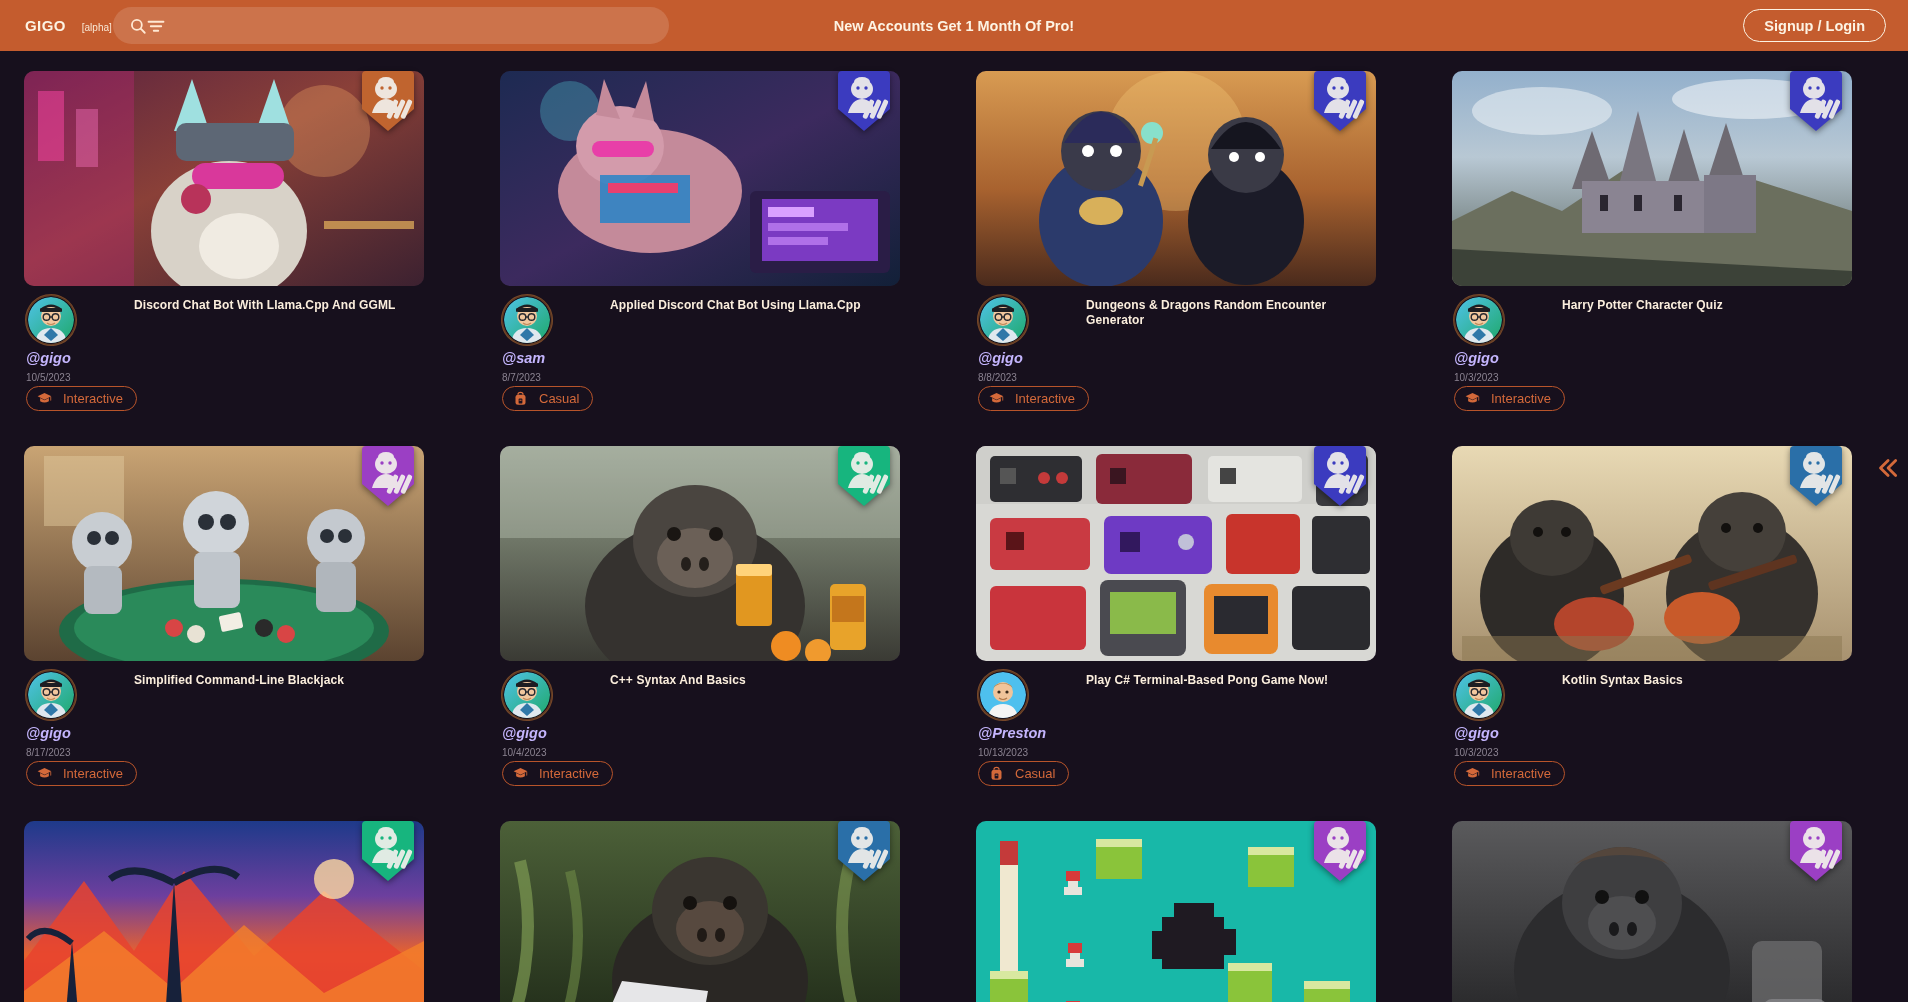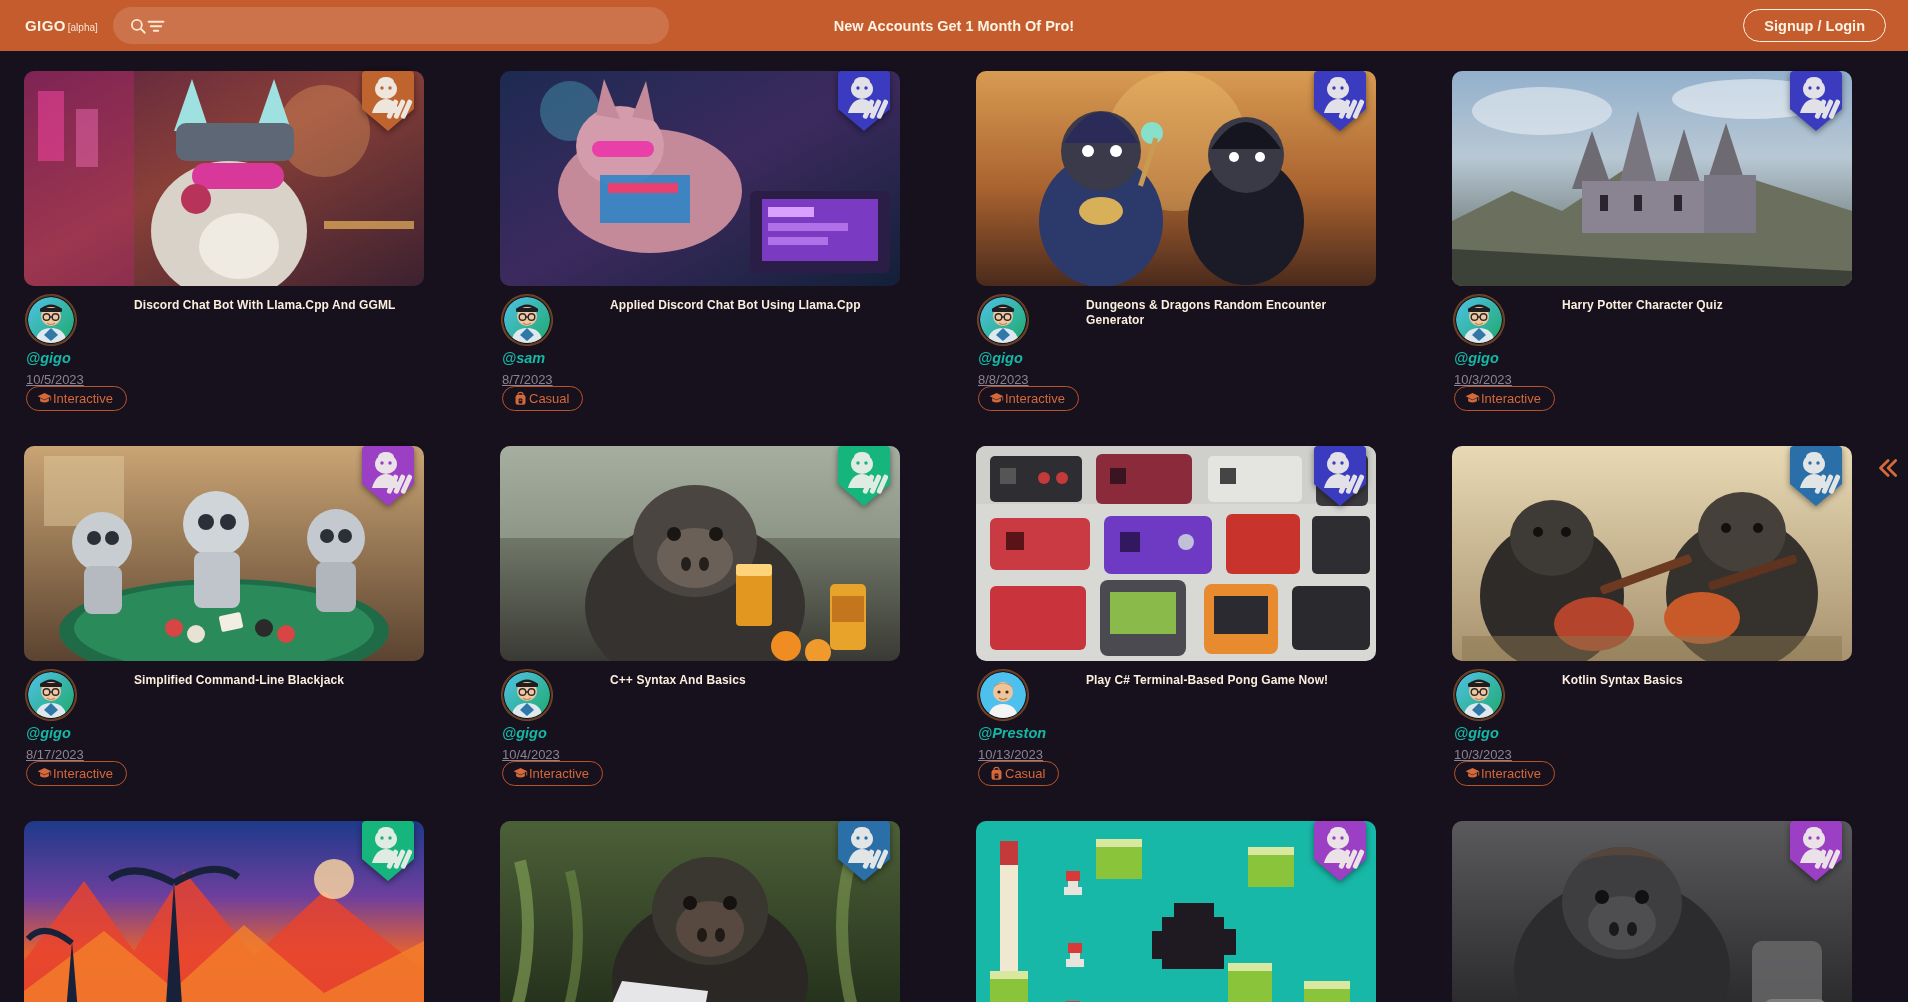--- a/index.html
+++ b/index.html
@@ -12,21 +12,21 @@
 
   
   .header {
     position: absolute; top: 0; left: 0;
     width: 1908px; height: 51px;
     background: #c45c2e;
     display: flex; align-items: center;
     z-index: 40;
   }
   .brand {
-    display: flex; align-items: baseline; gap: 2px;
+    display: flex; align-items: baseline; gap: 16px;
     margin-left: 25px; width: 100px;
   }
   .brand-name {
     color: #fdf3e3; font-size: 15px; font-weight: 700; letter-spacing: .4px;
   }
   .brand-tag { color: #fdf3e3; font-size: 10px; opacity: .92; }
 
   .searchbar {
     position: absolute; left: 113px; top: 7px;
     width: 556px; height: 37px;
@@ -107,37 +107,37 @@
   .avatar-ring2 {
     position: absolute; inset: -2px;
     border-radius: 50%;
     border: 1.5px solid #5d3a22;
     transform: rotate(20deg);
   }
   .avatar { position: absolute; inset: 0; border-radius: 50%; overflow: hidden; }
   .avatar svg { display: block; width: 100%; height: 100%; }
 
   .handle {
-    margin-top: 7px; color: #14b8a6;
+    margin-top: 7px; color: #c4b5fd;
     font-size: 14.5px; font-weight: 700; font-style: italic;
     white-space: nowrap;
   }
   .date {
-    margin-top: 6px; color: #8b8391; font-size: 13px; text-decoration: underline;
+    margin-top: 6px; color: #8b8391; font-size: 10px;
   }
 
   .title {
     position: absolute; left: 110px; top: 1px; right: 6px;
     color: #fbeedd; font-size: 12px; font-weight: 800;
     line-height: 1.22; letter-spacing: .1px;
   }
 
   .pill {
     position: absolute; left: 2px; top: 89px;
-    display: inline-flex; align-items: center; gap: 1px;
+    display: inline-flex; align-items: center; gap: 11px;
     height: 25px; padding: 0 13px 0 10px;
     border: 1px solid #b8542a; border-radius: 13px;
     color: #d4693a; font-size: 13px;
     white-space: nowrap;
   }
   .pill svg { display:block; width: 15px; height: 15px; }
 
   
   .collapse {
     position: absolute; right: 8px; top: 455px;

